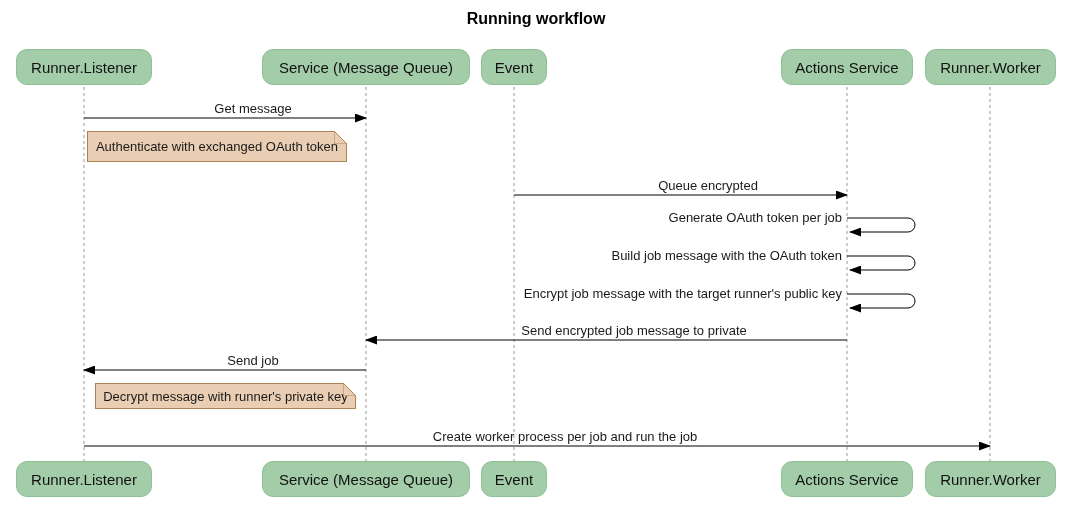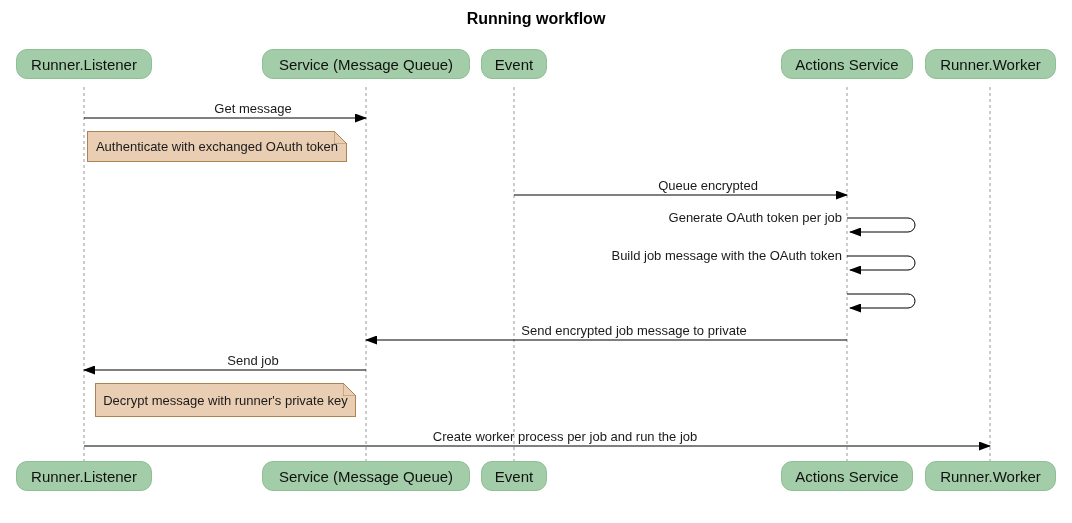--- a/index.html
+++ b/index.html
@@ -13,21 +13,21 @@
   }
   .title{
     position:absolute;left:0;right:0;top:10px;
     text-align:center;
     font-size:16px;font-weight:bold;color:#000;
   }
   .wires{position:absolute;left:0;top:0;}
   .lifeline{stroke:#999999;stroke-width:1;stroke-dasharray:3,3;fill:none;}
   .msgline{stroke:#000000;stroke-width:1;fill:none;}
   .actor{
-    position:absolute;height:30px;
+    position:absolute;height:36px;
     background:#A3CDA8;
     border:1px solid #8FBF94;
     border-radius:11px;
     box-sizing:border-box;
     display:flex;align-items:center;justify-content:center;
     font-size:15px;color:#111;
     white-space:nowrap;
   }
   .mlabel{
     position:absolute;
@@ -113,32 +113,33 @@
       <span>Actions Service</span>
     </div>
   <div class="actor" style="left:925px;top:461px;width:131px;">
       <span>Runner.Worker</span>
     </div>
 
   <div class="mlabel" style="left:225px;top:102px;">Get message</div>
   <div class="mlabel" style="left:680px;top:179px;">Queue encrypted</div>
   <div class="sllabel" style="right:230px;top:249px;">Build job message with the OAuth token</div>
   <div class="sllabel" style="right:230px;top:211px;">Generate OAuth token per job</div>
+  <div class="sllabel" style="right:230px;top:287px;">Encrypt job message with the target runner's public key</div>
   <div class="mlabel" style="left:606px;top:324px;">Send encrypted job message to private</div>
   <div class="mlabel" style="left:225px;top:354px;">Send job</div>
   <div class="mlabel" style="left:537px;top:430px;">Create worker process per job and run the job</div>
 
   <div class="note" style="left:87px;top:131px;width:260px;height:31px;">
     <span>Authenticate with exchanged OAuth token</span>
     <svg class="fold" width="13" height="13" viewBox="0 0 13 13">
       <path d="M0,0 L13,0 L13,13 Z" fill="#ffffff"></path>
       <path d="M0,0 L13,13 L0,13 Z" fill="#E9CEB3" stroke="#AA8452" stroke-width="1"></path>
     </svg>
   </div>
-  <div class="note" style="left:95px;top:383px;width:261px;height:34px;">
+  <div class="note" style="left:95px;top:383px;width:261px;height:26px;">
     <span>Decrypt message with runner's private key</span>
     <svg class="fold" width="13" height="13" viewBox="0 0 13 13">
       <path d="M0,0 L13,0 L13,13 Z" fill="#ffffff"></path>
       <path d="M0,0 L13,13 L0,13 Z" fill="#E9CEB3" stroke="#AA8452" stroke-width="1"></path>
     </svg>
   </div>
 
 </div>
 
 </body></html>

